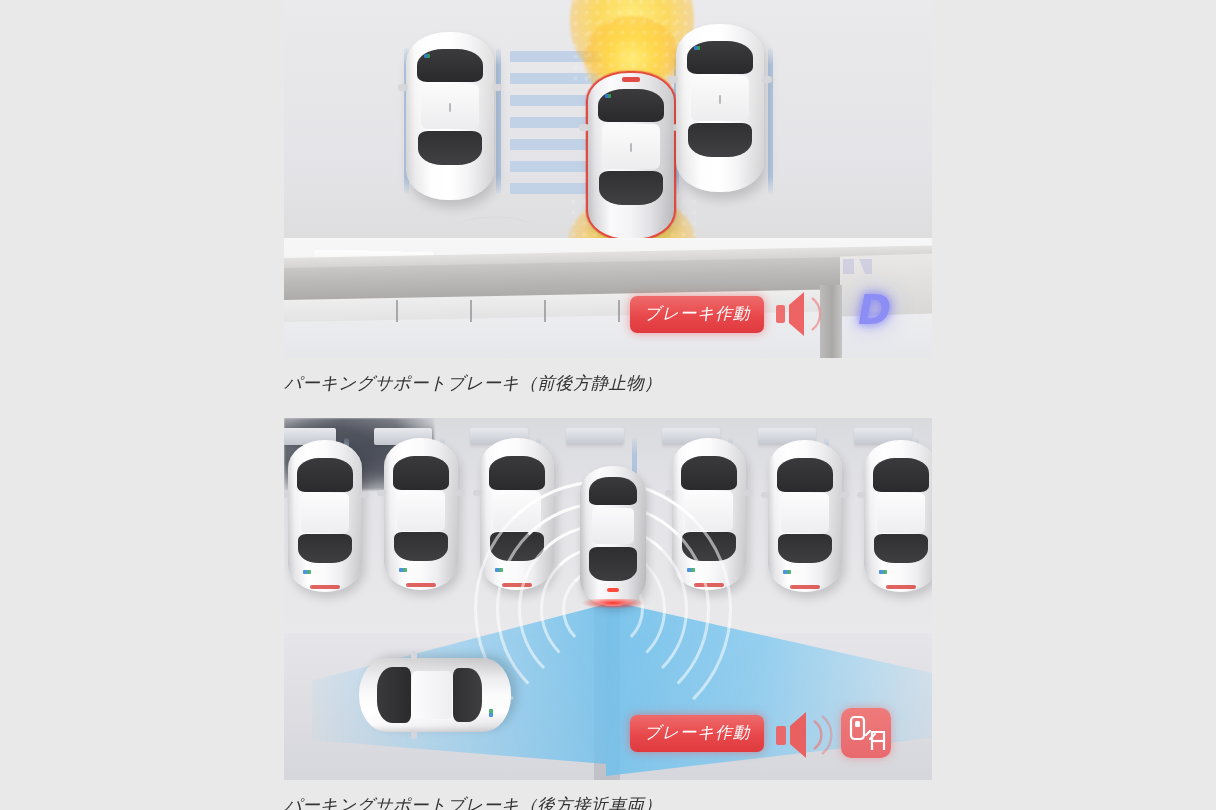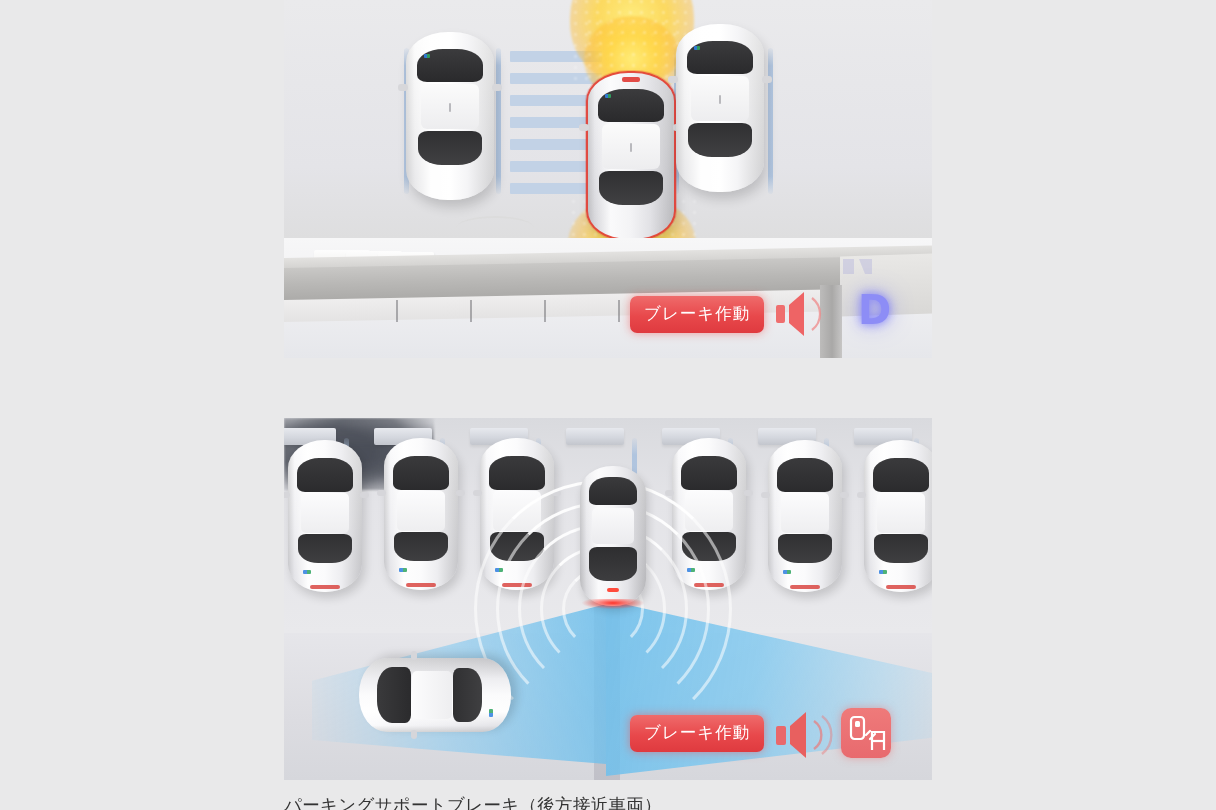--- a/index.html
+++ b/index.html
@@ -10,20 +10,21 @@
     height: 810px;
     overflow: hidden;
     font-family: "Liberation Sans", "DejaVu Sans", sans-serif;
   }
 
   .page {
     position: relative;
     width: 1064px;
     height: 810px;
     background: #e9e9ea;
+    font-style: italic;
   }
 
   .content-column {
     position: absolute;
     left: 284px;
     top: 0;
     width: 648px;
   }
 
   
@@ -491,20 +492,21 @@
           <div class="hud-shift-n" style="left:557px; top:256px;">
             <svg width="34" height="22" viewBox="0 0 34 22" aria-hidden="true">
               <rect x="2" y="3" width="11" height="15" fill="#b6b6dd"></rect>
               <path d="M18 3 L31 3 L31 18 L24 18 Z" fill="#b6b6dd"></path>
             </svg>
           </div>
 
           <div class="hud-gear" style="left:574px; top:287px;">D</div>
         </div>
       </div>
+      <div class="caption" style="position:absolute; top:358px; left:0;">パーキングサポートブレーキ（前後方静止物）</div>
     </div>
 
     <div class="figure figure-2">
       <div class="stage">
         <div class="scene2">
 
           <div class="lot2-floor"></div>
           <div class="tree-shadow"></div>
 
           <div class="wheelstop" style="left:-6px; top:10px; width:58px;"></div>

